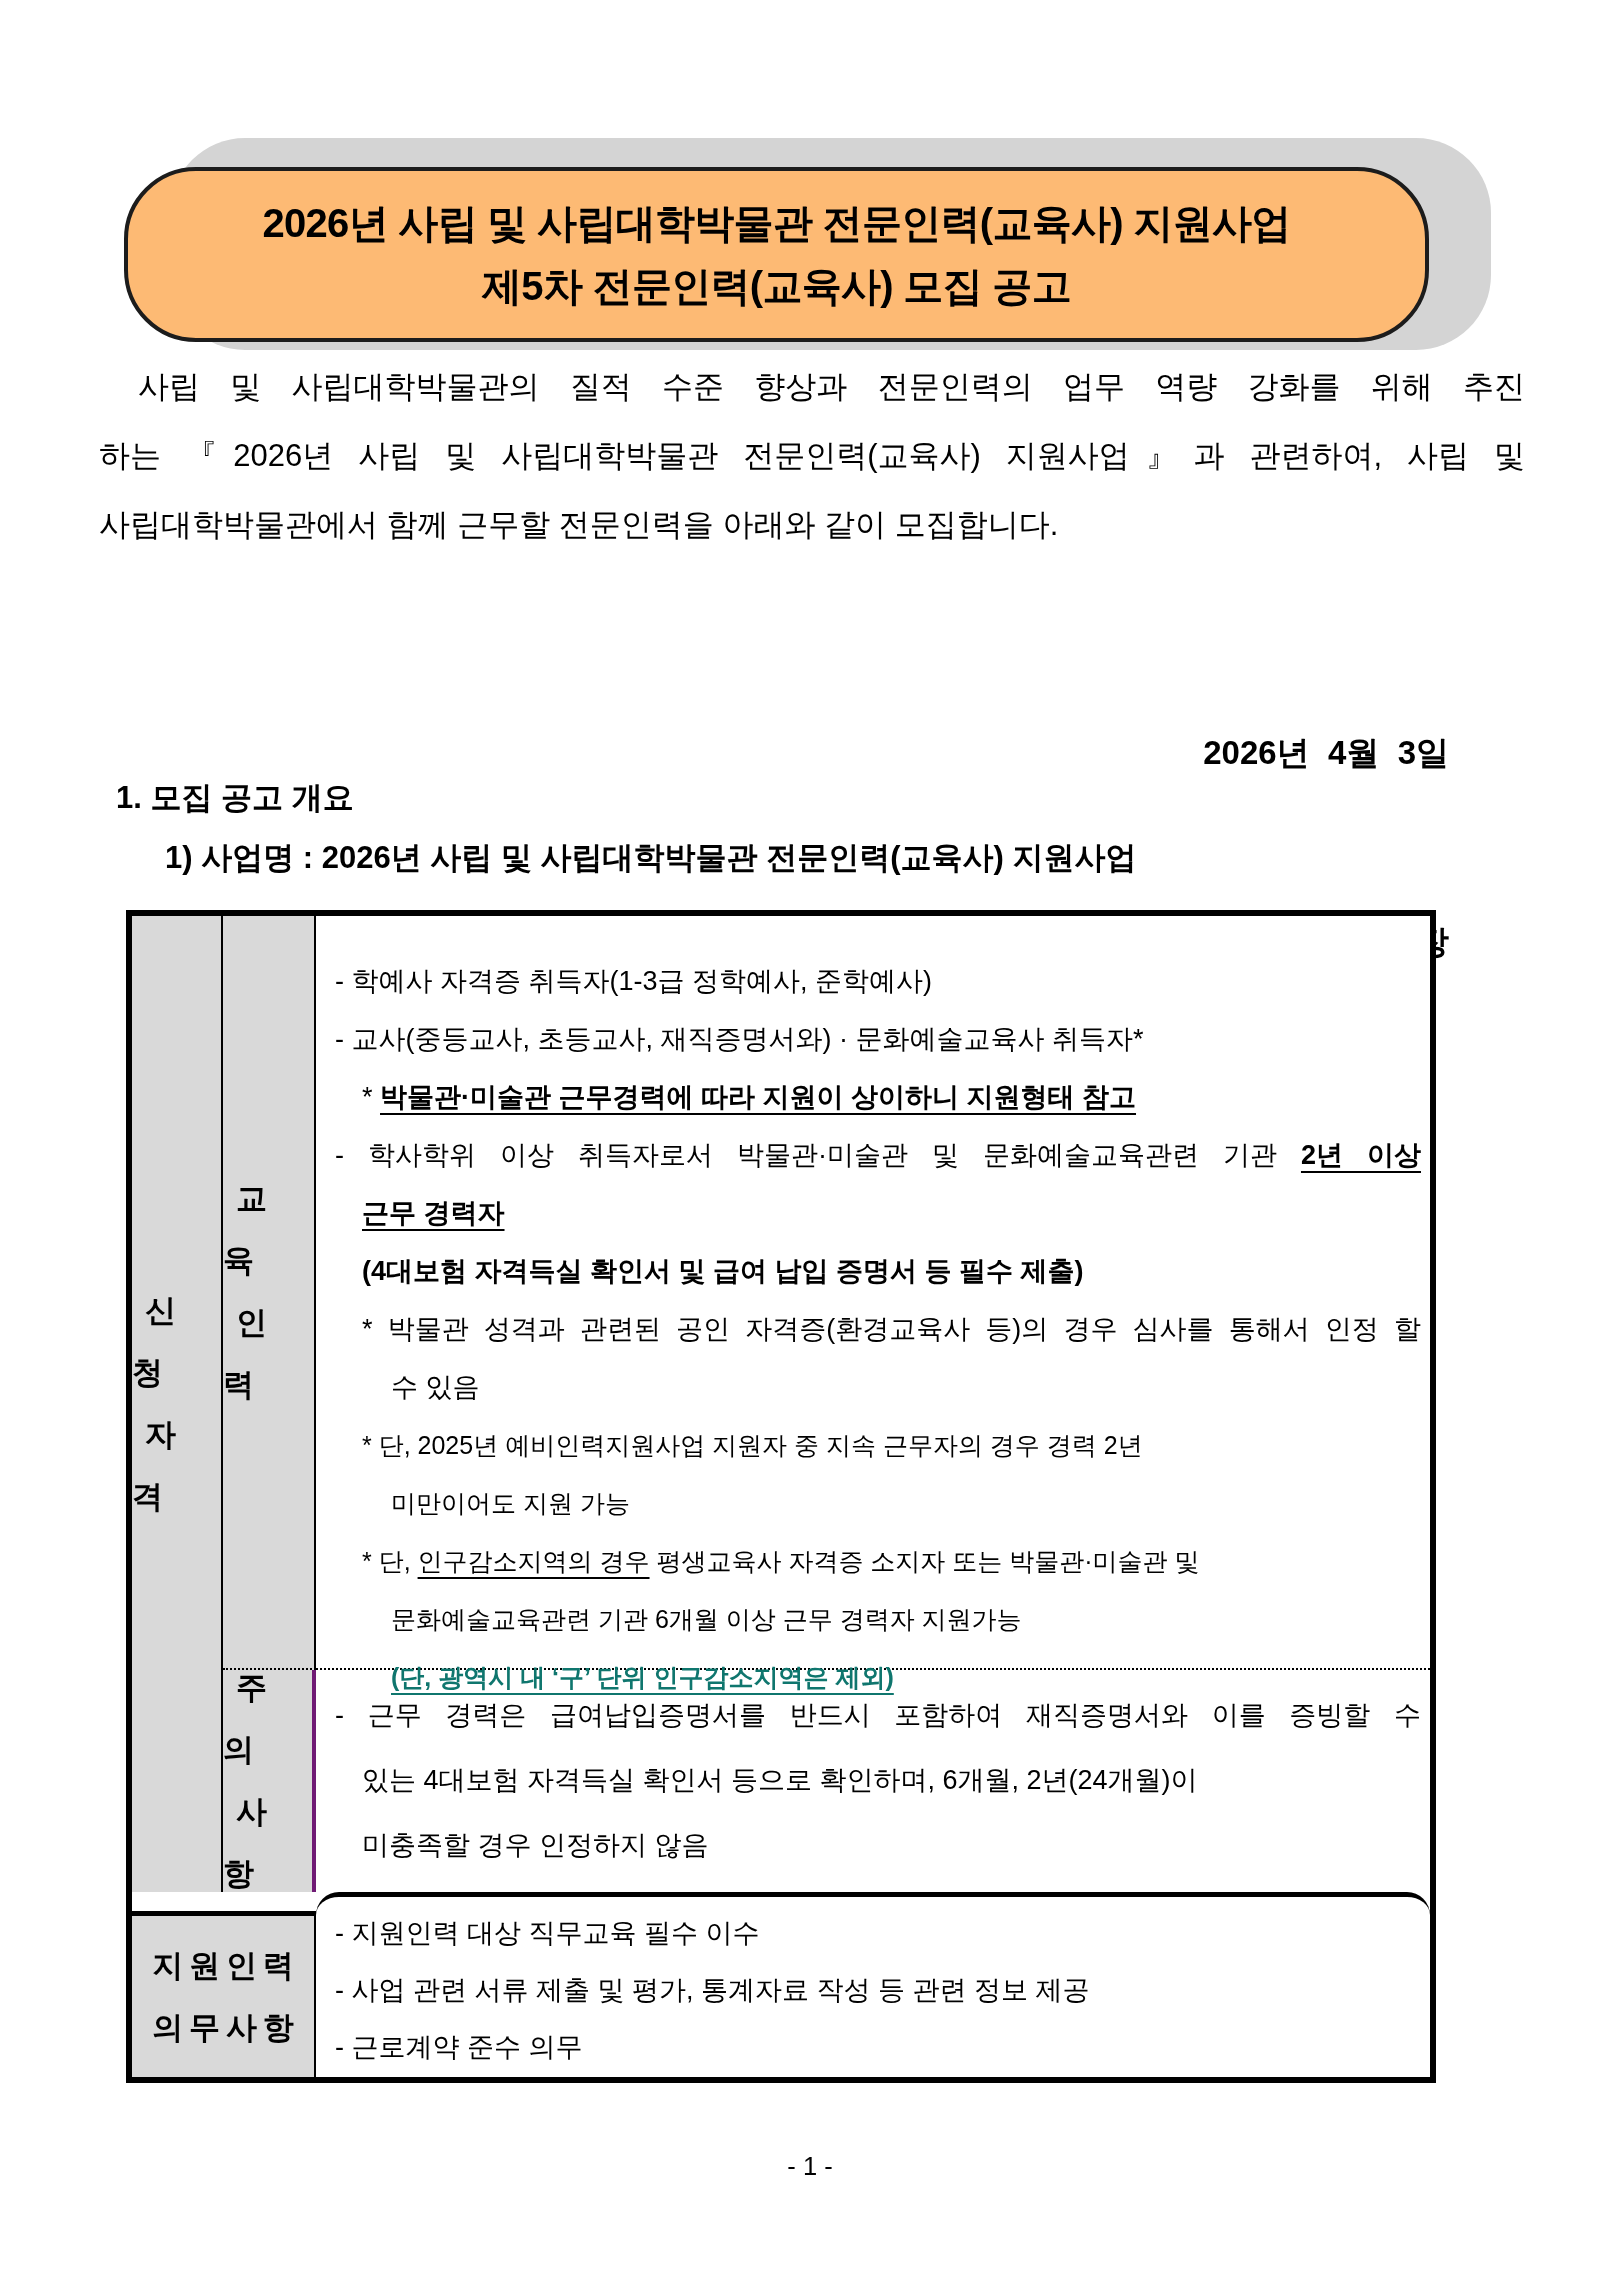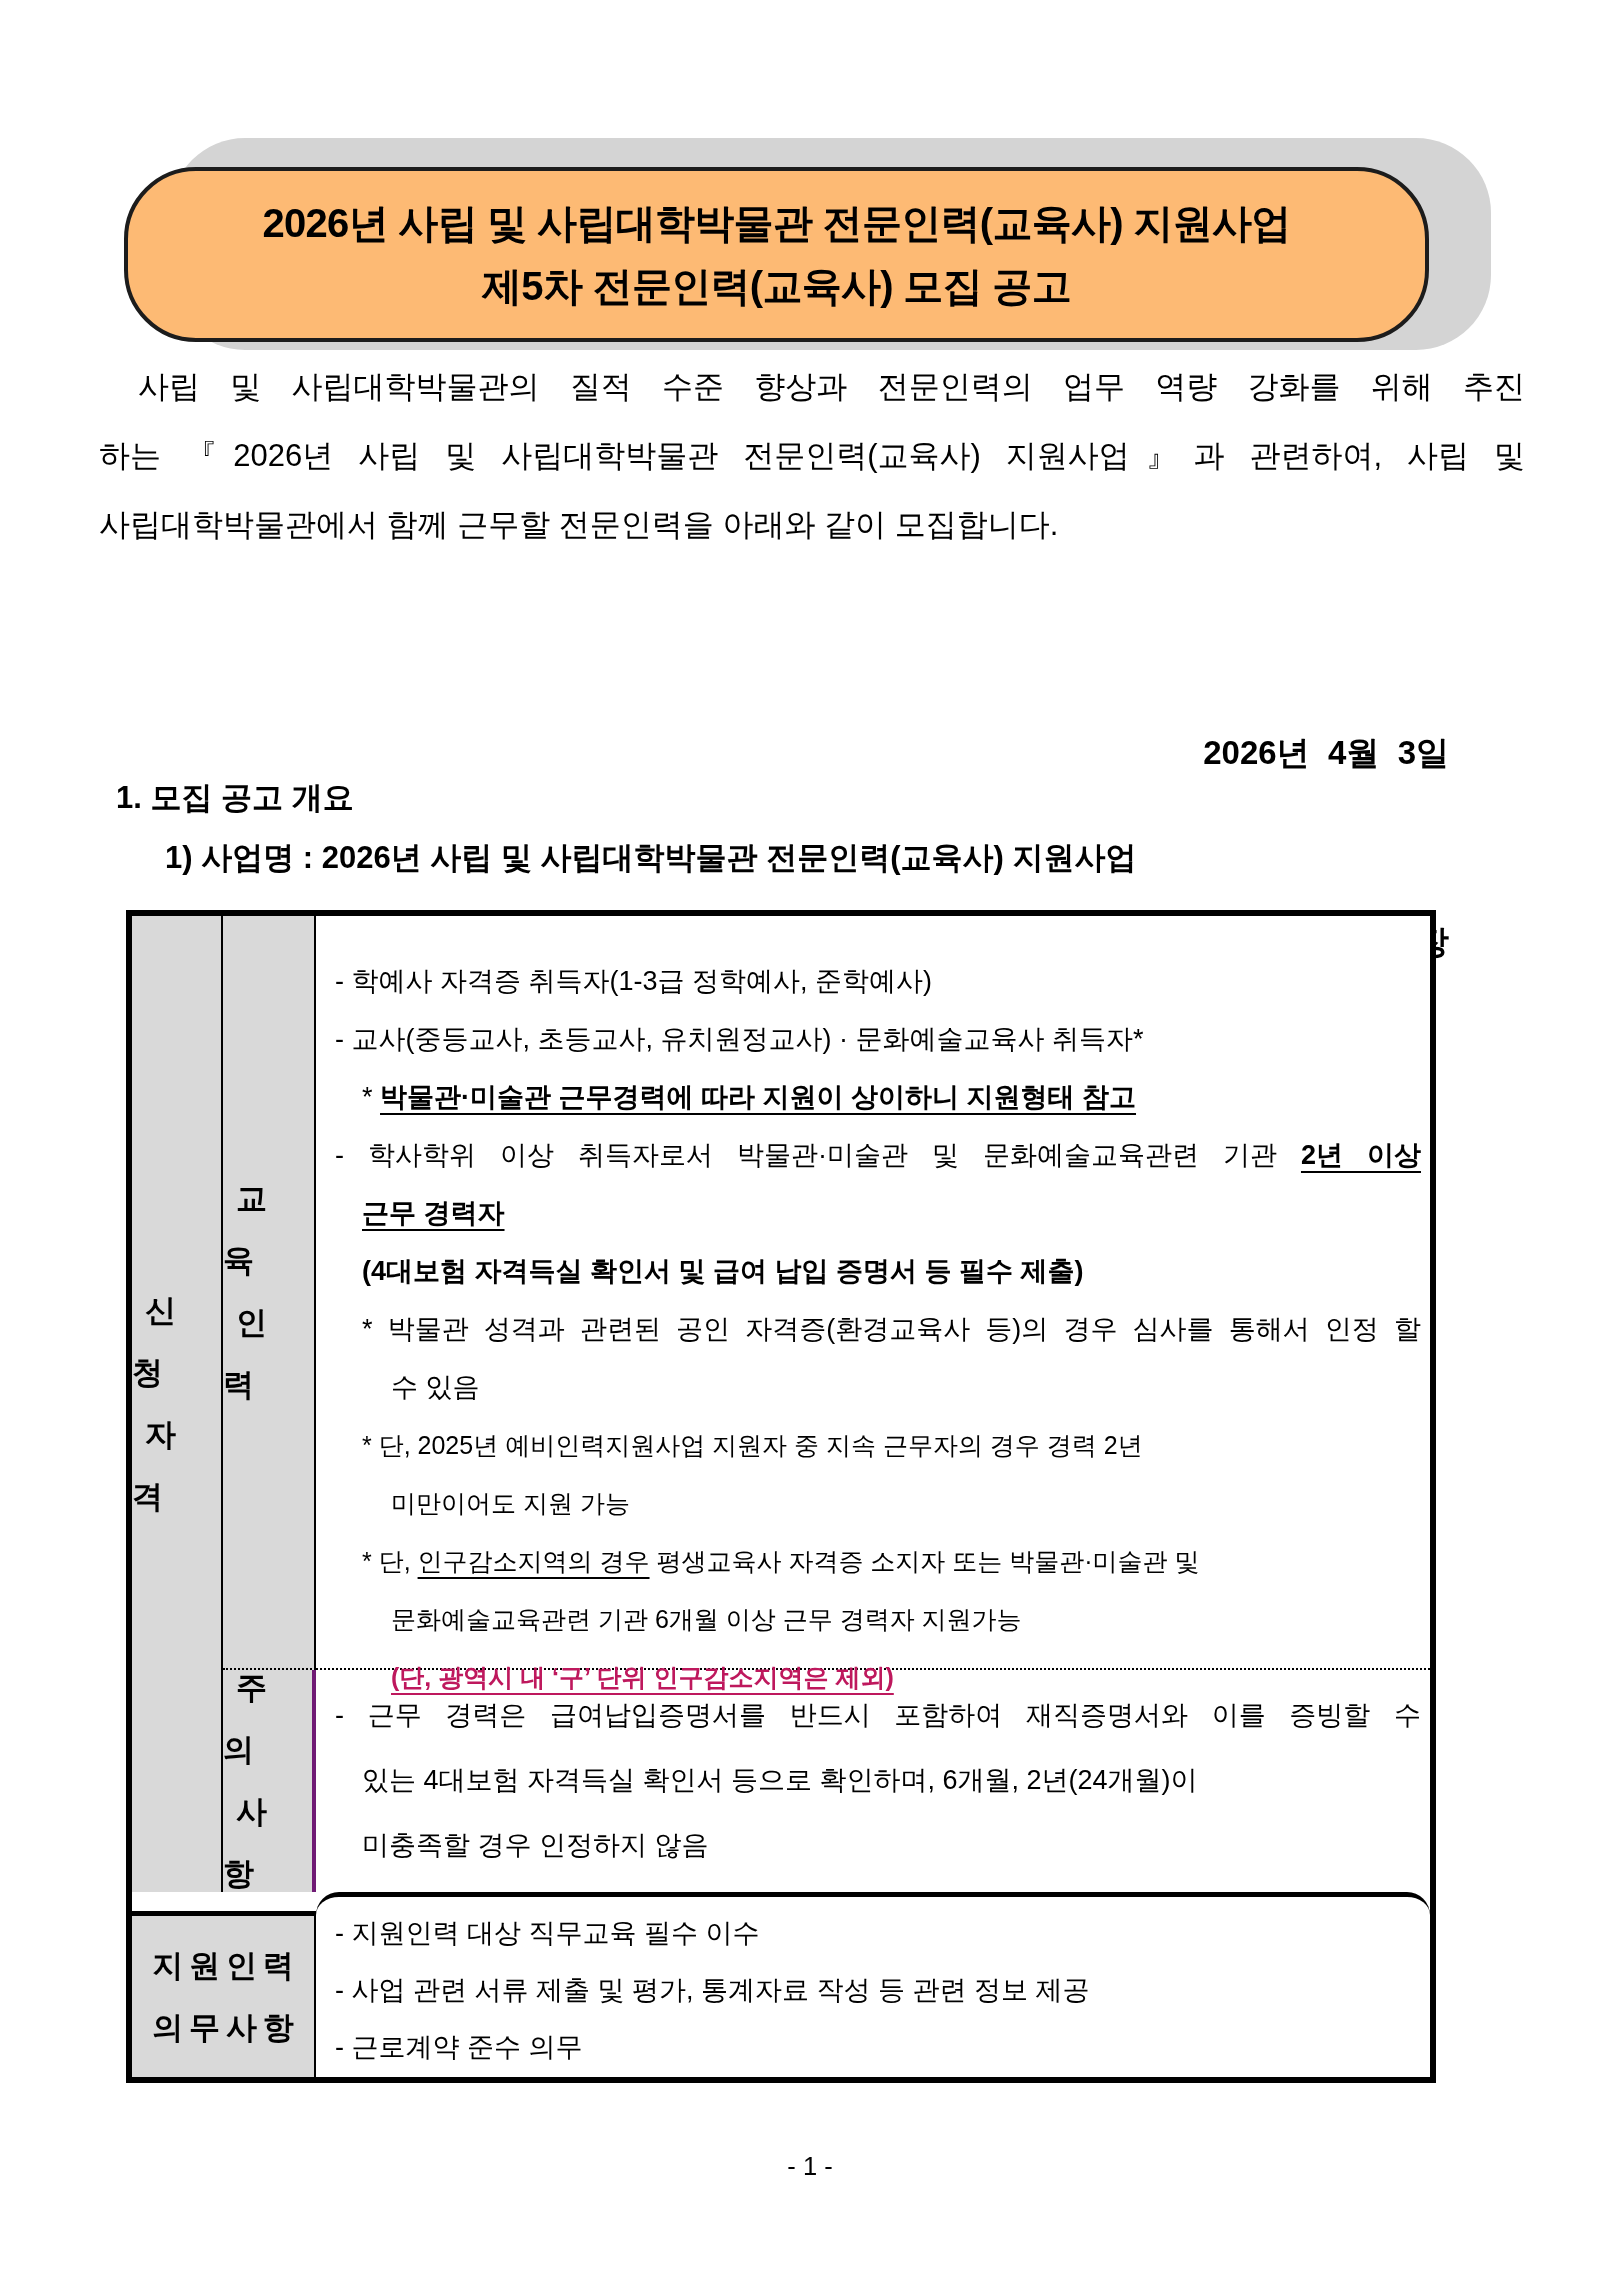--- a/index.html
+++ b/index.html
@@ -79,21 +79,21 @@
   .tl.jl{white-space:normal;padding-right:9px;}
 
   .ind-dash{padding-left:19px;}
   .ind-text{padding-left:46px;}
   .ind-star{padding-left:46px;}
   .ind-starcont{padding-left:75px;}
 
   .b{font-weight:bold;}
   .u{text-decoration:underline;text-underline-offset:6.5px;text-decoration-thickness:2px;}
   .sm{font-size:25px;}
-  .blue{color:#be185d;}
+  .blue{color:#0f766e;}
 
   
   .footer{position:absolute;left:0;top:2152px;width:100%;text-align:center;
           font-size:25.5px;white-space:pre;}
 </style>
 </head>
 <body>
 
 <div class="page">
 
@@ -126,21 +126,21 @@
       <div>자격</div>
     </div>
 
     <div class="cell gray lbl ls2 c-edu">
       <div>교육</div>
       <div>인력</div>
     </div>
 
     <div class="cell content c-qual">
       <div class="tl ind-dash">- 학예사 자격증 취득자(1-3급 정학예사, 준학예사)</div>
-      <div class="tl ind-dash">- 교사(중등교사, 초등교사, 유치원정교사) · 문화예술교육사 취득자*</div>
+      <div class="tl ind-dash">- 교사(중등교사, 초등교사, 재직증명서와) · 문화예술교육사 취득자*</div>
       <div class="tl ind-star"><span>* </span><span class="b u">박물관·미술관 근무경력에 따라 지원이 상이하니 지원형태 참고</span></div>
       <div class="tl ind-dash jl"><span>- 학사학위 이상 취득자로서 박물관·미술관 및 문화예술교육관련 기관 </span><span class="b u">2년 이상</span></div>
       <div class="tl ind-text"><span class="b u">근무 경력자</span></div>
       <div class="tl ind-text b">(4대보험 자격득실 확인서 및 급여 납입 증명서 등 필수 제출)</div>
       <div class="tl ind-star jl">* 박물관 성격과 관련된 공인 자격증(환경교육사 등)의 경우 심사를 통해서 인정 할</div>
       <div class="tl ind-starcont">수 있음</div>
       <div class="tl ind-star sm">* 단, 2025년 예비인력지원사업 지원자 중 지속 근무자의 경우 경력 2년</div>
       <div class="tl ind-starcont sm">미만이어도 지원 가능</div>
       <div class="tl ind-star sm"><span>* 단, </span><span class="u">인구감소지역의 경우</span><span> 평생교육사 자격증 소지자 또는 박물관·미술관 및</span></div>
       <div class="tl ind-starcont sm">문화예술교육관련 기관 6개월 이상 근무 경력자 지원가능</div>

